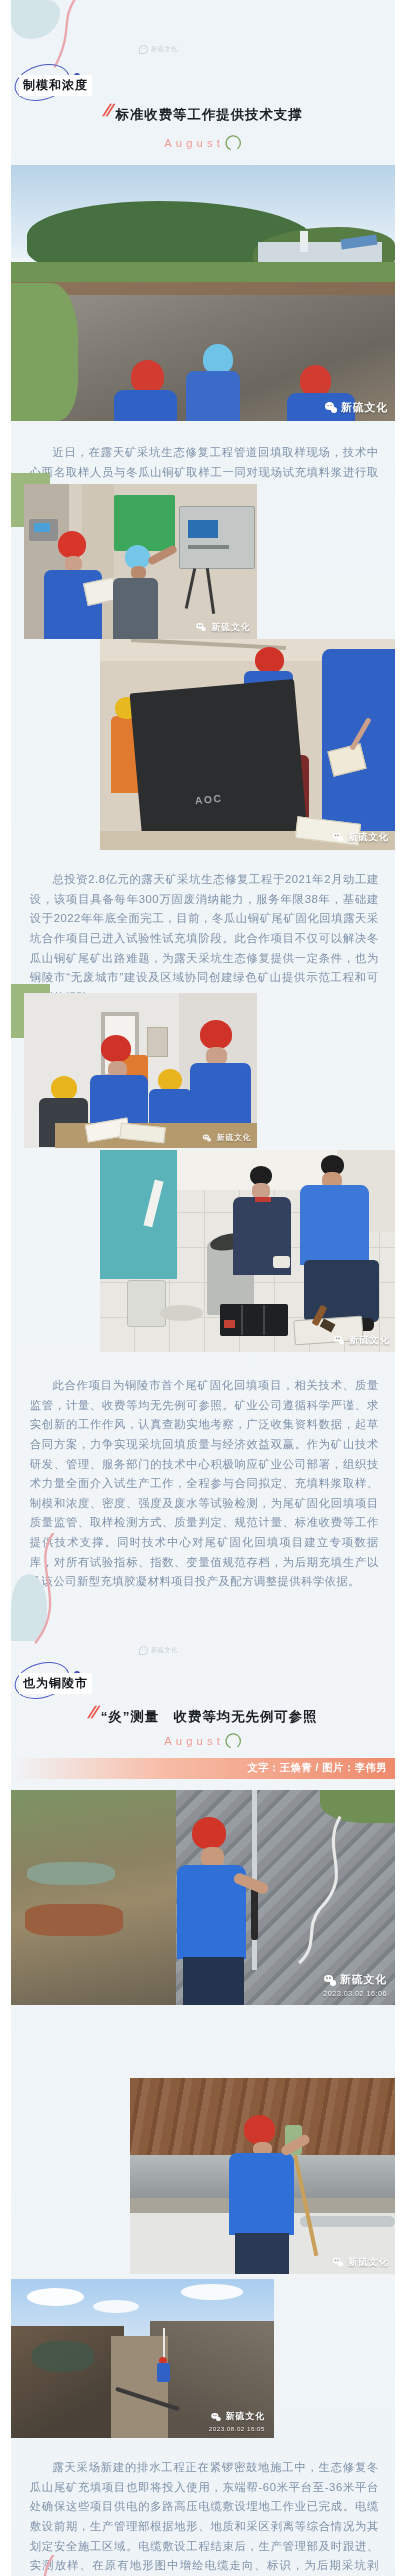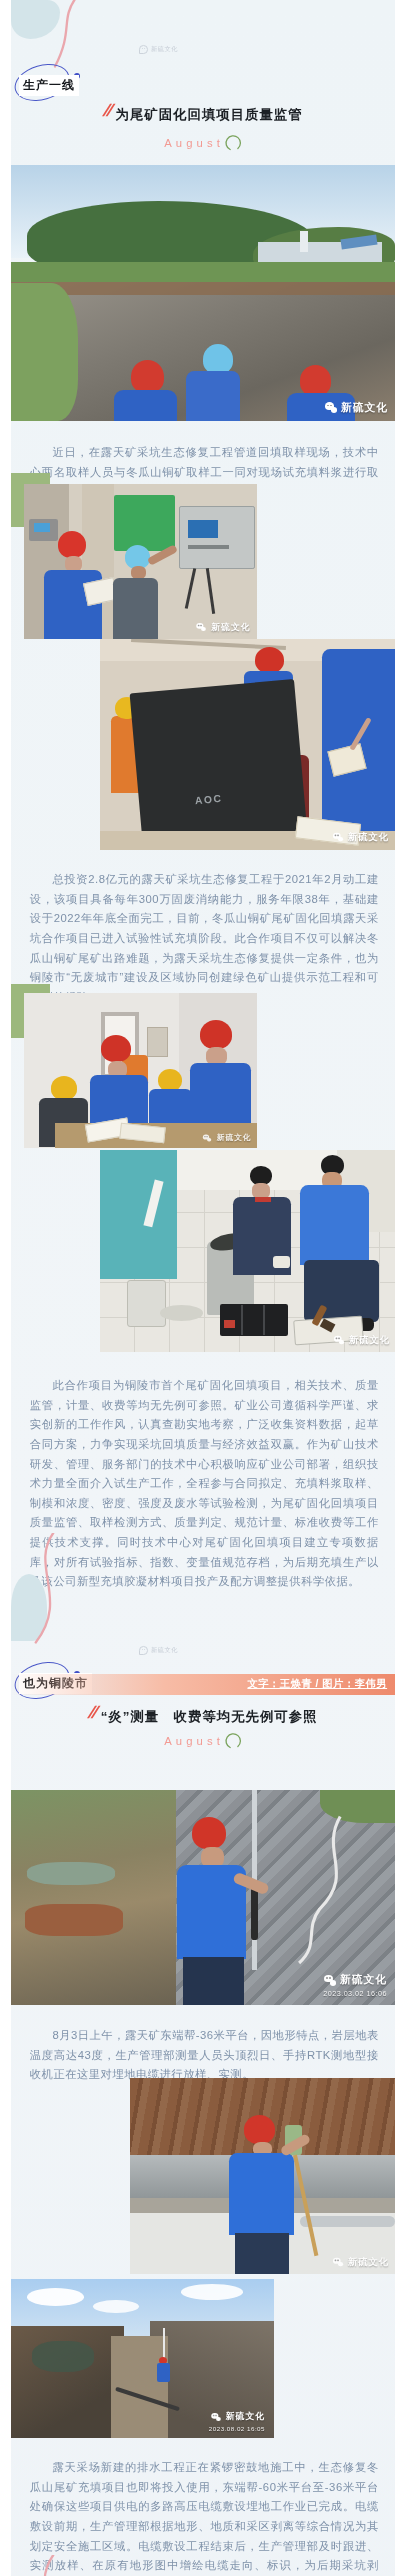--- a/index.html
+++ b/index.html
@@ -55,26 +55,26 @@
   </div>
 
   <div class="graywm" style="left:128px;top:45px;">
     <span class="gicon"></span>
     <span>新硫文化</span>
   </div>
 
   <div>
     <div class="ring" style="left:3.1px;top:65px;width:54px;height:33px;"></div>
     <div class="bluedot" style="left:63px;top:73px;"></div>
-    <div class="sectxt" style="left:8.2px;top:75px;">生产一线</div>
+    <div class="sectxt" style="left:8.2px;top:75px;">制模和浓度</div>
   </div>
 
   <div class="title-row" style="top:106px;">
     <span class="slashes">//</span>
-    <span class="title-text">为尾矿固化回填项目质量监管</span>
+    <span class="title-text">标准收费等工作提供技术支撑</span>
   </div>
   <div class="august-row" style="top:137px;">
     <span class="august-text">August</span>
     <svg width="18.5" height="21.6" viewBox="0 0 36 42" style="margin-top:-7.2px;">
       <path d="M12 38 A14 14 0 1 1 27 36" stroke="#7aa35c" stroke-width="2.5" fill="none" stroke-linecap="round"></path>
     </svg>
   </div>
 
   <div class="photo" style="left:0;top:165px;width:384px;height:256px;">
     <div class="a" style="left:0;top:0;width:384px;height:93px;background:linear-gradient(180deg,#b8d3e8,#e9f2f8);"></div>
@@ -272,21 +272,21 @@
     <span class="slashes">//</span>
     <span class="title-text">“炎”测量　收费等均无先例可参照</span>
   </div>
   <div class="august-row" style="top:1735px;">
     <span class="august-text">August</span>
     <svg width="18.5" height="21.6" viewBox="0 0 36 42" style="margin-top:-7.2px;">
       <path d="M12 38 A14 14 0 1 1 27 36" stroke="#7aa35c" stroke-width="2.5" fill="none" stroke-linecap="round"></path>
     </svg>
   </div>
 
-  <div class="byline" style="top:1674px;text-decoration:underline;">
+  <div class="byline" style="top:1758px;">
     <span>文字：王焕青 / 图片：李伟男</span>
   </div>
 
   <div class="photo" style="left:0;top:1790px;width:384px;height:215px;">
     <div class="a" style="left:0;top:0;width:384px;height:215px;background:repeating-linear-gradient(135deg,#8d9196 0 8.2px,#7c8186 8.2px 12.4px,#989da2 12.4px 20.6px);"></div>
     <div class="a" style="left:0;top:0;width:165px;height:215px;background:linear-gradient(170deg,#7c9464 0%,#8a8262 35%,#9a8a6a 55%,#6b6352 100%);"></div>
     <div class="a" style="left:15.5px;top:72px;width:88px;height:23px;background:#8aa08e;border-radius:40%;"></div>
     <div class="a" style="left:13.4px;top:114px;width:98px;height:32px;background:#9a5f3f;border-radius:30%;"></div>
     <div class="a" style="left:309px;top:0;width:75px;height:33px;background:#6f8f55;border-radius:0 0 0 60%;"></div>
     <svg class="a" style="left:247px;top:20.6px;" width="113" height="155" viewBox="0 0 220 300">
@@ -306,21 +306,20 @@
             <span class="b2"></span>
             <span class="e1"></span>
             <span class="e2"></span>
           </span>
           <span>新硫文化</span>
         </div>
       <div class="wm-time">2023.03.02  16:06</div>
     </div>
   </div>
 
-  <p class="para" style="top:2015px;">8月3日上午，露天矿东端帮-36米平台，因地形特点，岩层地表温度高达43度，生产管理部测量人员头顶烈日、手持RTK测地型接收机正在这里对埋地电缆进行放样、实测。</p>
 
   <div class="photo" style="left:119px;top:2078px;width:265px;height:196px;">
     <div class="a" style="left:0;top:0;width:265px;height:88px;background:repeating-linear-gradient(100deg,#8a5c3e 0 9.3px,#7a4f34 9.3px 13.4px,#93684a 13.4px 20.6px);"></div>
     <div class="a" style="left:0;top:77px;width:265px;height:45px;background:linear-gradient(180deg,#b5babc,#8f9597);"></div>
     <div class="a" style="left:0;top:120px;width:265px;height:18.5px;background:#a8a49a;"></div>
     <div class="a" style="left:0;top:135px;width:265px;height:61px;background:#e5e6e3;"></div>
     <div class="a" style="left:170px;top:138px;width:95px;height:11.3px;background:#c4c9cc;border-radius:5.7px;"></div>
     <div class="a" style="left:155px;top:47px;width:16.5px;height:30px;background:#9ab887;border-radius:3.1px;"></div>
     <div class="a" style="left:152px;top:77px;width:4.1px;height:103px;background:#c9a05a;transform:rotate(14deg);transform-origin:top;"></div>
     <div class="a" style="left:163px;top:77px;width:4.1px;height:103px;background:#c9a05a;transform:rotate(-12deg);transform-origin:top;"></div>

